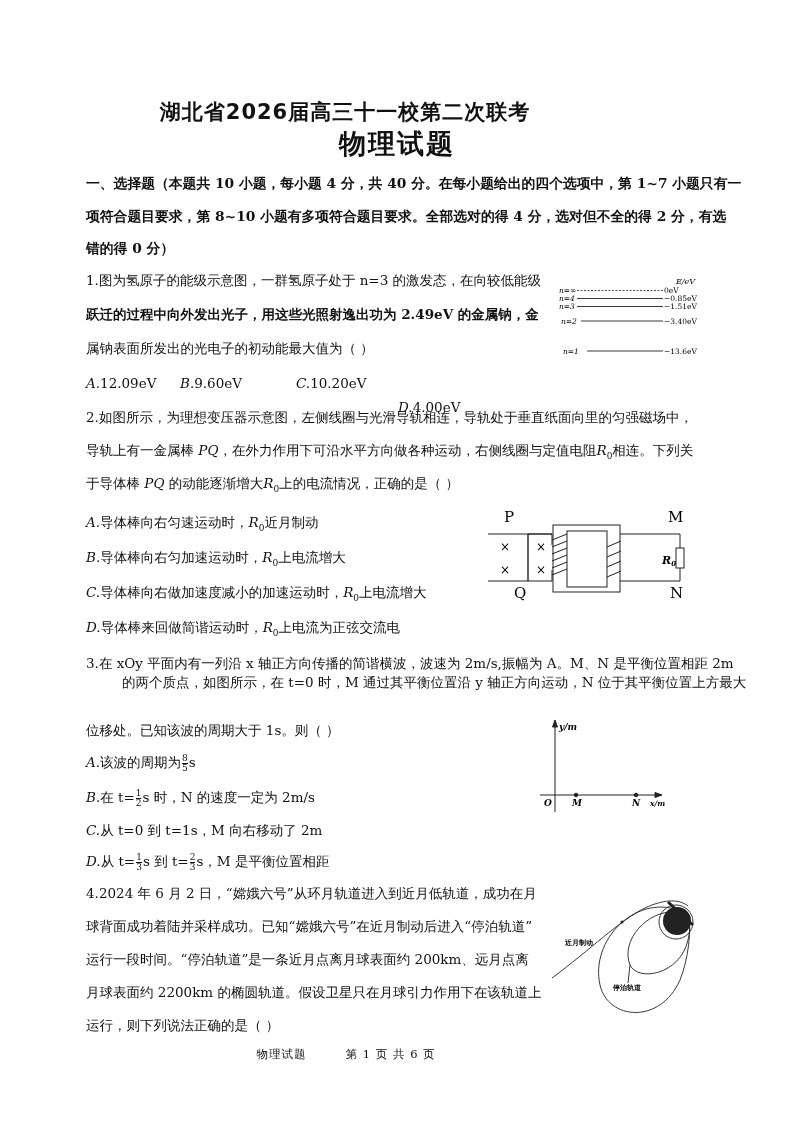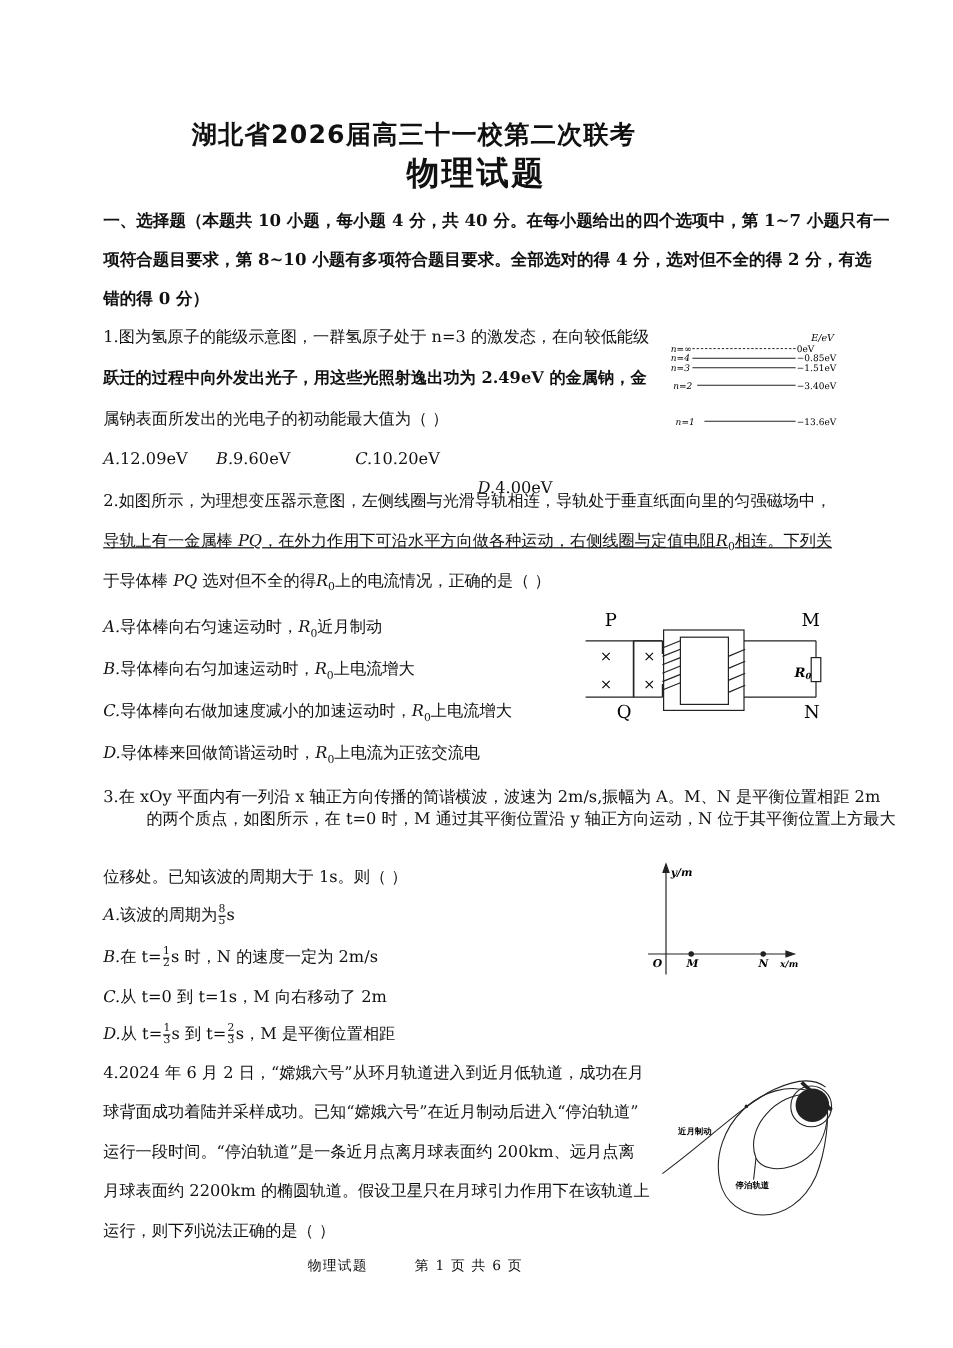--- a/index.html
+++ b/index.html
@@ -55,22 +55,22 @@
     <line x1="26" y1="51" x2="108" y2="51" stroke="#222" stroke-width="0.9"></line>
     <text x="109" y="54">−3.40eV</text>
 
     <text x="8" y="84" font-style="italic">n=1</text>
     <line x1="32" y1="81" x2="108" y2="81" stroke="#222" stroke-width="0.9"></line>
     <text x="109" y="84">−13.6eV</text>
   </g>
 </svg>
 
 <div class="line" style="top:409px;">2.如图所示，为理想变压器示意图，左侧线圈与光滑导轨相连，导轨处于垂直纸面向里的匀强磁场中，</div>
-<div class="line" style="top:442px;text-decoration:underline;"><span>导轨上有一金属棒 </span><i>PQ</i><span>，在外力作用下可沿水平方向做各种运动，右侧线圈与定值电阻</span><i>R</i><sub>0</sub><span>相连。下列关</span></div>
-<div class="line" style="top:475px;"><span>于导体棒 </span><i>PQ</i><span> 选对但不全的得</span><i>R</i><sub>0</sub><span>上的电流情况，正确的是（      ）</span></div>
+<div class="line" style="top:442px;"><span>导轨上有一金属棒 </span><i>PQ</i><span>，在外力作用下可沿水平方向做各种运动，右侧线圈与定值电阻</span><i>R</i><sub>0</sub><span>相连。下列关</span></div>
+<div class="line" style="top:475px;"><span>于导体棒 </span><i>PQ</i><span> 的动能逐渐增大</span><i>R</i><sub>0</sub><span>上的电流情况，正确的是（      ）</span></div>
 
 <div class="opt" style="left:86px; top:514px;"><i>A.</i><span>导体棒向右匀速运动时，</span><i>R</i><sub>0</sub><span>近月制动</span></div>
 <div class="opt" style="left:86px; top:549px;"><i>B.</i><span>导体棒向右匀加速运动时，</span><i>R</i><sub>0</sub><span>上电流增大</span></div>
 <div class="opt" style="left:86px; top:584px;"><i>C.</i><span>导体棒向右做加速度减小的加速运动时，</span><i>R</i><sub>0</sub><span>上电流增大</span></div>
 <div class="opt" style="left:86px; top:619px;"><i>D.</i><span>导体棒来回做简谐运动时，</span><i>R</i><sub>0</sub><span>上电流为正弦交流电</span></div>
 
 <svg class="abs" style="left:470px; top:500px;" width="230" height="110">
   <g fill="none" stroke="#222" stroke-width="1">
     <line x1="18" y1="34" x2="82" y2="34"></line>
     <line x1="18" y1="81" x2="82" y2="81"></line>

